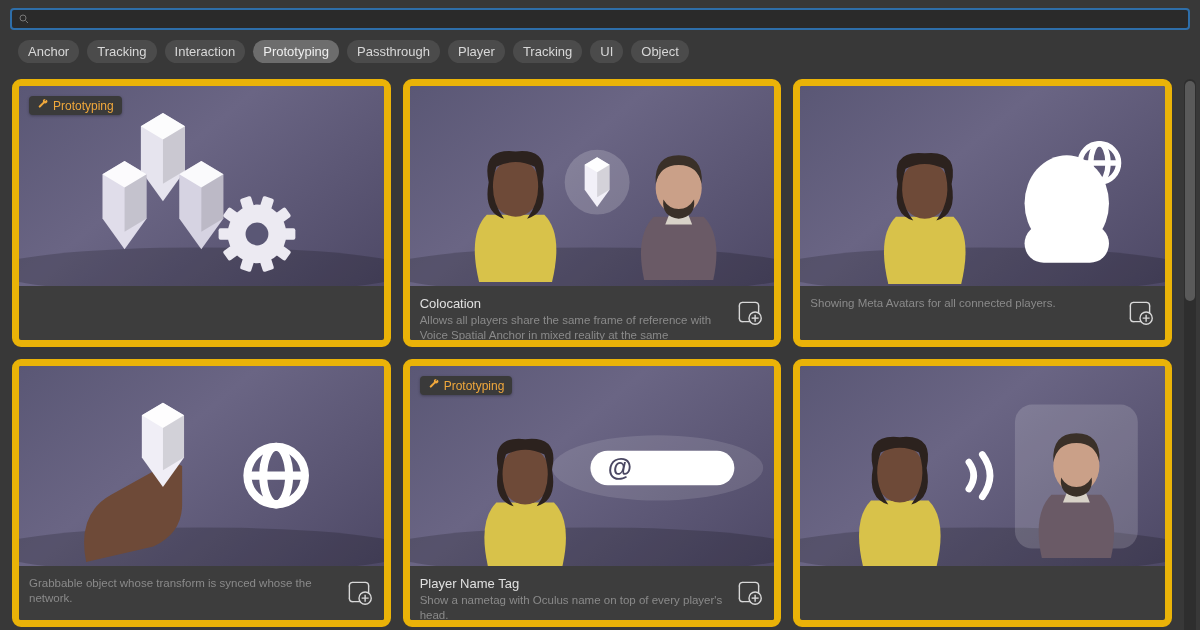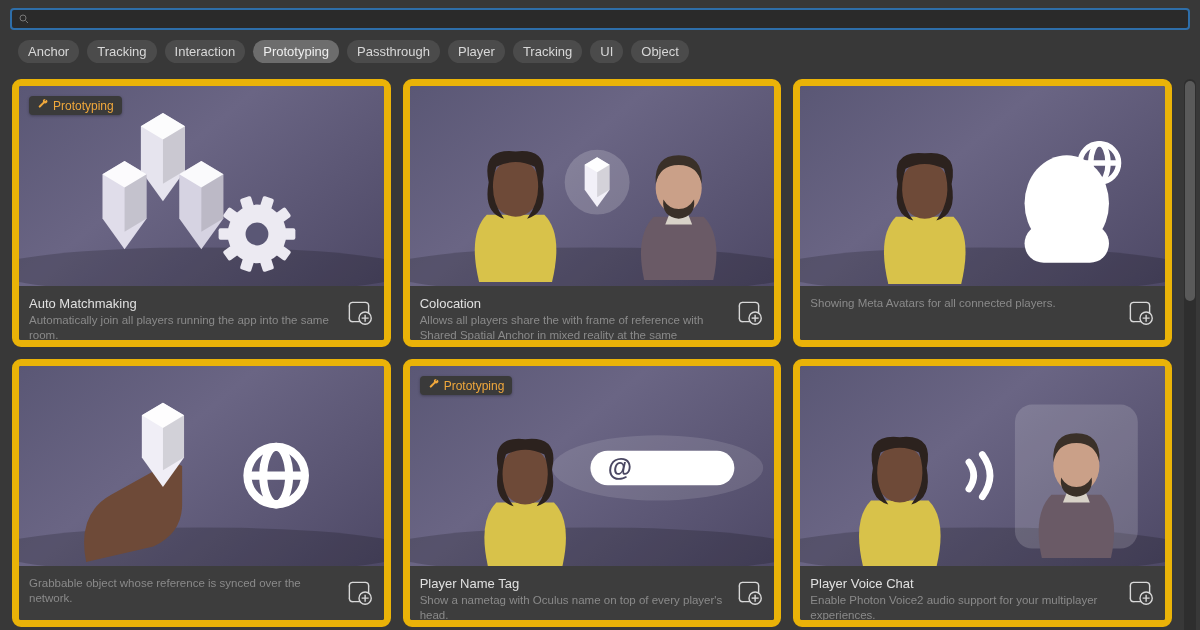--- a/index.html
+++ b/index.html
@@ -163,33 +163,20 @@
               <rect x="214.4934221912518" y="163.9846985779441" width="12" height="12" rx="2" fill="#eceaf2" transform="rotate(144 220.4934221912518 169.9846985779441)"></rect>
               <rect x="208" y="144" width="12" height="12" rx="2" fill="#eceaf2" transform="rotate(180 214 150)"></rect>
               <rect x="214.4934221912518" y="124.01530142205593" width="12" height="12" rx="2" fill="#eceaf2" transform="rotate(216 220.4934221912518 130.01530142205593)"></rect>
               <rect x="231.4934221912518" y="111.66407844596478" width="12" height="12" rx="2" fill="#eceaf2" transform="rotate(252 237.4934221912518 117.66407844596478)"></rect>
               <rect x="252.5065778087482" y="111.66407844596478" width="12" height="12" rx="2" fill="#eceaf2" transform="rotate(288 258.5065778087482 117.66407844596478)"></rect>
               <rect x="269.5065778087482" y="124.0153014220559" width="12" height="12" rx="2" fill="#eceaf2" transform="rotate(324 275.5065778087482 130.0153014220559)"></rect>
               <circle cx="248" cy="150" r="30.6" fill="#eceaf2"></circle>
               <circle cx="248" cy="150" r="11.899999999999999" fill="#5a5775"></circle>
             </svg>
     </div>
-    <div class="card-info">
-      <div class="card-title">Auto Matchmaking</div>
-      <div class="card-desc">Automatically join all players running the app into the same room.</div>
-      <div class="add-btn">
-              <span><svg viewBox="0 0 32 32" fill="none" stroke="#d8d8d8" stroke-width="1.6">
-  <path d="M9 5 H23 M9 27 H23 M5 9 V23 M27 9 V23" stroke-linecap="round"></path>
-  <path d="M5 9 Q5 5 9 5 M27 9 Q27 5 23 5 M5 23 Q5 27 9 27 M27 23 Q27 27 23 27" stroke-linecap="round"></path>
-  <circle cx="23" cy="23" r="7" fill="#3d3d3d"></circle>
-  <line x1="23" y1="19" x2="23" y2="27"></line>
-                  <line x1="19" y1="23" x2="27" y2="23"></line>
-                </svg></span>
-            </div>
-    </div>
         </div>
         <div class="card">
     <div class="thumb">
 
       <svg class="scene" viewBox="0 0 380 200">
               <ellipse cx="190" cy="188" rx="220" ry="24" fill="rgba(0,0,0,0.18)"></ellipse>
       <g transform="">
     <path d="M72 200 Q60 150 80 130 L140 130 Q160 150 148 200 Z" fill="#d8c24a"></path>
     <ellipse cx="110" cy="102" rx="26" ry="30" fill="#6e4a38"></ellipse>
     <path d="M82 96 Q74 60 110 64 Q146 60 138 96 Q144 128 122 134 Q140 110 130 80 Q110 70 90 80 Q80 110 98 134 Q76 128 82 96 Z" fill="#2c221e"></path>
@@ -204,21 +191,21 @@
     <path d="M244 198 Q234 152 254 132 L306 132 Q326 152 316 198 Z" fill="#6a5a66"></path>
     <path d="M270 130 L290 130 L294 140 L266 140 Z" fill="#d8d2c8"></path>
     <ellipse cx="280" cy="102" rx="24" ry="28" fill="#caa088"></ellipse>
     <path d="M256 98 Q254 68 280 68 Q306 68 304 98 Q300 78 280 78 Q260 78 256 98 Z" fill="#3a3028"></path>
     <path d="M264 114 Q262 132 280 134 Q298 132 296 114 Q290 124 280 124 Q270 124 264 114 Z" fill="#3a3028"></path>
   </g>
             </svg>
     </div>
     <div class="card-info">
       <div class="card-title">Colocation</div>
-      <div class="card-desc">Allows all players share the with frame of reference with Shared Spatial Anchor in mixed reality at the same</div>
+      <div class="card-desc">Allows all players share the same frame of reference with Voice Spatial Anchor in mixed reality at the same</div>
       <div class="add-btn">
               <span><svg viewBox="0 0 32 32" fill="none" stroke="#d8d8d8" stroke-width="1.6">
   <path d="M9 5 H23 M9 27 H23 M5 9 V23 M27 9 V23" stroke-linecap="round"></path>
   <path d="M5 9 Q5 5 9 5 M27 9 Q27 5 23 5 M5 23 Q5 27 9 27 M27 23 Q27 27 23 27" stroke-linecap="round"></path>
   <circle cx="23" cy="23" r="7" fill="#3d3d3d"></circle>
   <line x1="23" y1="19" x2="23" y2="27"></line>
                   <line x1="19" y1="23" x2="27" y2="23"></line>
                 </svg></span>
             </div>
     </div>
@@ -269,21 +256,21 @@
     <path d="M150 60.4 L172 47.2 L172 91.2 L150 104.4 Z" fill="#000" opacity=".12"></path>
   </g>
       <g stroke="#fff" stroke-width="8.4" fill="none">
     <circle cx="268" cy="110" r="30"></circle>
     <ellipse cx="268" cy="110" rx="13.5" ry="30"></ellipse>
     <line x1="238" y1="110" x2="298" y2="110"></line>
   </g>
             </svg>
     </div>
     <div class="card-info">
-      <div class="card-desc">Grabbable object whose reference is synced over the network.</div>
+      <div class="card-desc">Grabbable object whose transform is synced whose the network.</div>
       <div class="add-btn">
               <span><svg viewBox="0 0 32 32" fill="none" stroke="#d8d8d8" stroke-width="1.6">
   <path d="M9 5 H23 M9 27 H23 M5 9 V23 M27 9 V23" stroke-linecap="round"></path>
   <path d="M5 9 Q5 5 9 5 M27 9 Q27 5 23 5 M5 23 Q5 27 9 27 M27 23 Q27 27 23 27" stroke-linecap="round"></path>
   <circle cx="23" cy="23" r="7" fill="#3d3d3d"></circle>
   <line x1="23" y1="19" x2="23" y2="27"></line>
                   <line x1="19" y1="23" x2="27" y2="23"></line>
                 </svg></span>
             </div>
     </div>
@@ -339,32 +326,19 @@
       <rect x="224" y="36" width="128" height="150" rx="18" fill="rgba(255,255,255,0.16)"></rect>
       <g>
     <path d="M252 196 Q242 150 262 130 L314 130 Q334 150 324 196 Z" fill="#6a5a66"></path>
     <path d="M278 128 L298 128 L302 138 L274 138 Z" fill="#d8d2c8"></path>
     <ellipse cx="288" cy="100" rx="24" ry="28" fill="#caa088"></ellipse>
     <path d="M264 96 Q262 66 288 66 Q314 66 312 96 Q308 76 288 76 Q268 76 264 96 Z" fill="#3a3028"></path>
     <path d="M272 112 Q270 130 288 132 Q306 130 304 112 Q298 122 288 122 Q278 122 272 112 Z" fill="#3a3028"></path>
   </g>
             </svg>
     </div>
-    <div class="card-info">
-      <div class="card-title">Player Voice Chat</div>
-      <div class="card-desc">Enable Photon Voice2 audio support for your multiplayer experiences.</div>
-      <div class="add-btn">
-              <span><svg viewBox="0 0 32 32" fill="none" stroke="#d8d8d8" stroke-width="1.6">
-  <path d="M9 5 H23 M9 27 H23 M5 9 V23 M27 9 V23" stroke-linecap="round"></path>
-  <path d="M5 9 Q5 5 9 5 M27 9 Q27 5 23 5 M5 23 Q5 27 9 27 M27 23 Q27 27 23 27" stroke-linecap="round"></path>
-  <circle cx="23" cy="23" r="7" fill="#3d3d3d"></circle>
-  <line x1="23" y1="19" x2="23" y2="27"></line>
-                  <line x1="19" y1="23" x2="27" y2="23"></line>
-                </svg></span>
-            </div>
-    </div>
         </div>
       </div>
     <div class="scrollbar">
       <div class="scroll-thumb"></div>
     </div>
   </div>
 </div>
 
 </body></html>

